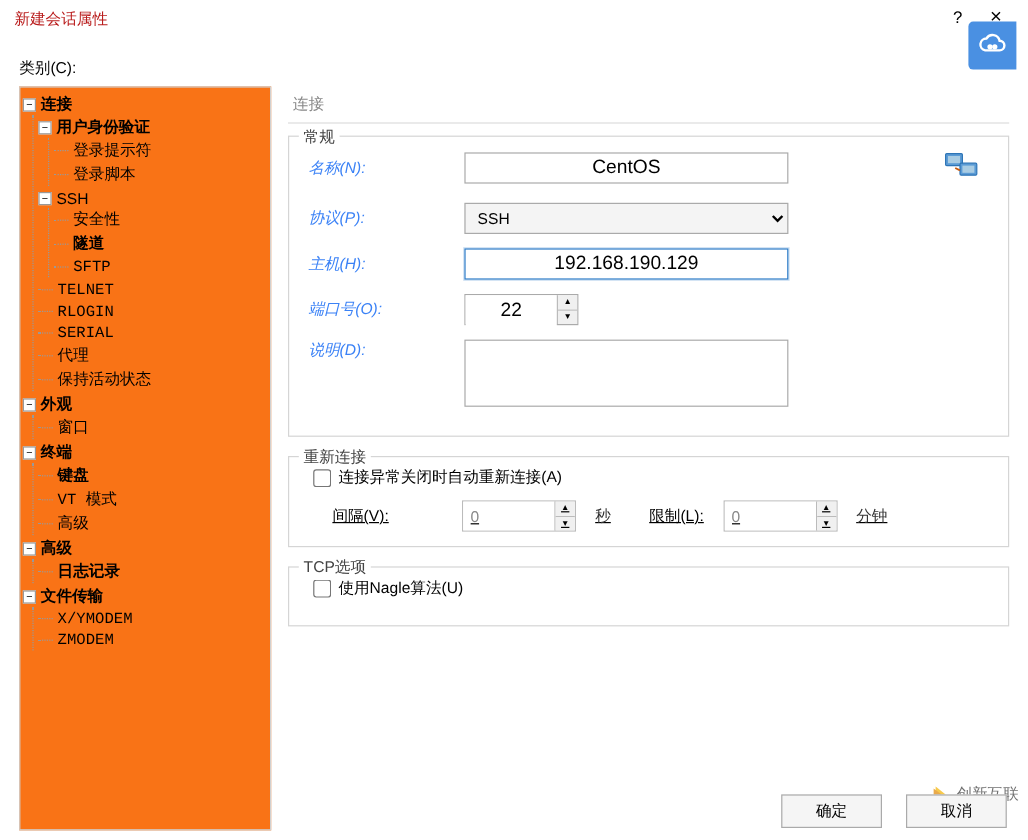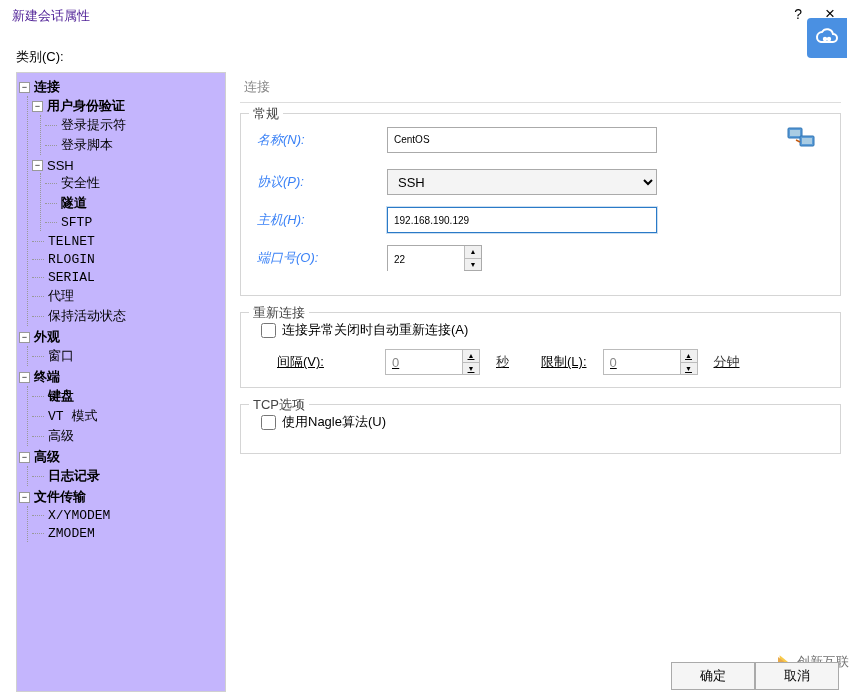--- a/index.html
+++ b/index.html
@@ -1,48 +1,48 @@
 <!DOCTYPE html>
 <html><head>
   <meta charset="utf-8">
   <style>
     * { box-sizing: border-box; margin: 0; padding: 0; font-family: 'Microsoft YaHei', 'SimSun', sans-serif; font-size: 13px; }
     body { background: #fff; width: 857px; height: 700px; overflow: hidden; position: relative; }
     
     .titlebar { height: 32px; display: flex; align-items: center; padding: 0 12px; position: relative; }
-    .titlebar .title { font-size: 13px; color: #4c1d95; }
+    .titlebar .title { font-size: 13px; color: #b91c1c; }
     .titlebar .help-icon { position: absolute; right: 55px; top: 6px; font-size: 14px; color: #000; cursor: pointer; }
     .titlebar .close-icon { position: absolute; right: 22px; top: 4px; font-size: 17px; color: #000; cursor: pointer; }
     .cloud-icon { position: absolute; right: 10px; top: 18px; width: 40px; height: 40px; background: #4a90e2; border-radius: 4px 0 0 4px; display: flex; align-items: center; justify-content: center; }
     .cloud-icon svg { width: 24px; height: 24px; }
     
     .main-wrap { display: flex; padding: 0 16px 0 16px; height: calc(100% - 80px); }
     
     .category-label { padding: 16px 0 6px 16px; font-size: 13px; }
     
-    .tree-panel { width: 210px; border: 1px solid #d0d0d0; background: #c4b5fd; padding: 4px 2px; overflow-y: auto; }
+    .tree-panel { width: 210px; border: 1px solid #d0d0d0; background: #f97316; padding: 4px 2px; overflow-y: auto; }
     .tree-node { position: relative; padding: 1px 0; white-space: nowrap; }
     .tree-node .toggle { display: inline-block; width: 11px; height: 11px; border: 1px solid #999; text-align: center; line-height: 9px; font-size: 9px; margin-right: 4px; vertical-align: middle; cursor: pointer; background: #fff; }
     .tree-node .label { vertical-align: middle; cursor: pointer; }
     .tree-node.bold > .label { font-weight: bold; }
     .tree-children { margin-left: 8px; border-left: 1px dotted #999; padding-left: 4px; }
     .tree-leaf { padding: 1px 0 1px 16px; position: relative; }
     .tree-leaf::before { content: ''; position: absolute; left: 0; top: 50%; width: 12px; border-top: 1px dotted #999; }
     .tree-leaf .label { cursor: pointer; font-family: Liberation Mono, monospace; }
     .tree-leaf.bold .label { font-weight: bold; }
     
     .right-panel { flex: 1; margin-left: 14px; display: flex; flex-direction: column; }
     .header-row { color: #888; padding: 6px 4px; border-bottom: 1px solid #ddd; margin-bottom: 10px; }
     
     .group { border: 1px solid #d5d5d5; padding: 8px 12px 12px 16px; margin-bottom: 16px; position: relative; }
     .group .legend { position: absolute; top: -9px; left: 8px; background: #fff; padding: 0 4px; font-size: 13px; color: #444; }
     
     .form-row { display: flex; align-items: center; margin-bottom: 12px; }
     .form-row .lbl { width: 130px; color: #3b82f6; font-style: italic; }
-    .form-row input[type="text"] { border: 1px solid #aaa; padding: 4px 6px; height: 26px; width: 270px; font-size: 10px; }
+    .form-row input[type="text"] { border: 1px solid #aaa; padding: 4px 6px; height: 26px; width: 270px; font-size: 16px; text-align: center; }
     .form-row input.active { border: 1px solid #2a7ac7; box-shadow: 0 0 0 1px rgba(42,122,199,0.25); }
     .form-row select { border: 1px solid #aaa; padding: 3px 6px; height: 26px; width: 270px; font-size: 13px; background: #f4f4f4; }
     .form-row .spinner-wrap { display: inline-flex; border: 1px solid #aaa; height: 26px; }
     .form-row .spinner-wrap input { border: none; width: 76px; padding: 0 6px; }
     .spinner-btns { display: flex; flex-direction: column; border-left: 1px solid #bbb; }
     .spinner-btns span { width: 16px; flex: 1; display: flex; align-items: center; justify-content: center; font-size: 7px; cursor: pointer; background: #f0f0f0; }
     .spinner-btns span:first-child { border-bottom: 1px solid #bbb; }
     .form-row textarea { border: 1px solid #aaa; width: 270px; height: 56px; padding: 4px 6px; resize: none; }
     
     .session-icon { margin-left: auto; margin-right: 10px; }
@@ -50,21 +50,21 @@
     
     .checkbox-row { display: flex; align-items: center; margin-bottom: 10px; padding-left: 4px; }
     .checkbox-row input[type="checkbox"] { width: 15px; height: 15px; margin-right: 6px; cursor: pointer; }
     
     .reconnect-row { display: flex; align-items: center; gap: 8px; padding-left: 20px; text-decoration: underline; }
     .reconnect-row .lbl2 { width: 100px; }
     .reconnect-row .spinner-wrap { display: inline-flex; border: 1px solid #bbb; height: 26px; }
     .reconnect-row .spinner-wrap input { border: none; width: 76px; padding: 0 6px; color: #888; }
     .unit { color: #333; margin: 0 24px 0 8px; }
     
-    .button-bar { position: absolute; bottom: 10px; right: 18px; display: flex; gap: 0; }
+    .button-bar { position: absolute; bottom: 10px; right: 18px; display: flex; gap: 20px; }
     .button-bar button { width: 84px; height: 28px; border: 1px solid #aaa; background: #f5f5f5; cursor: pointer; font-size: 13px; }
     
     .watermark { position: absolute; bottom: 28px; right: 8px; display: flex; align-items: center; gap: 4px; opacity: 0.7; }
     .watermark .wm-icon { width: 20px; height: 20px; }
     .watermark .wm-text { font-size: 13px; color: #333; }
   </style>
 </head>
 <body>
 
 <div class="titlebar">
@@ -160,20 +160,24 @@
       <div class="form-row">
         <span class="lbl">端口号(O):</span>
         <div class="spinner-wrap">
           <input type="text" value="22" style="">
           <div class="spinner-btns">
               <span>▲</span>
               <span>▼</span>
             </div>
         </div>
       </div>
+      <div class="form-row" style="align-items:flex-start">
+        <span class="lbl">说明(D):</span>
+        <textarea style=""></textarea>
+      </div>
     </div>
 
     <div class="group">
       <div class="legend">重新连接</div>
       <div class="checkbox-row">
         <input type="checkbox" style="">
         <span>连接异常关闭时自动重新连接(A)</span>
       </div>
       <div class="reconnect-row">
         <span class="lbl2">间隔(V):</span>

